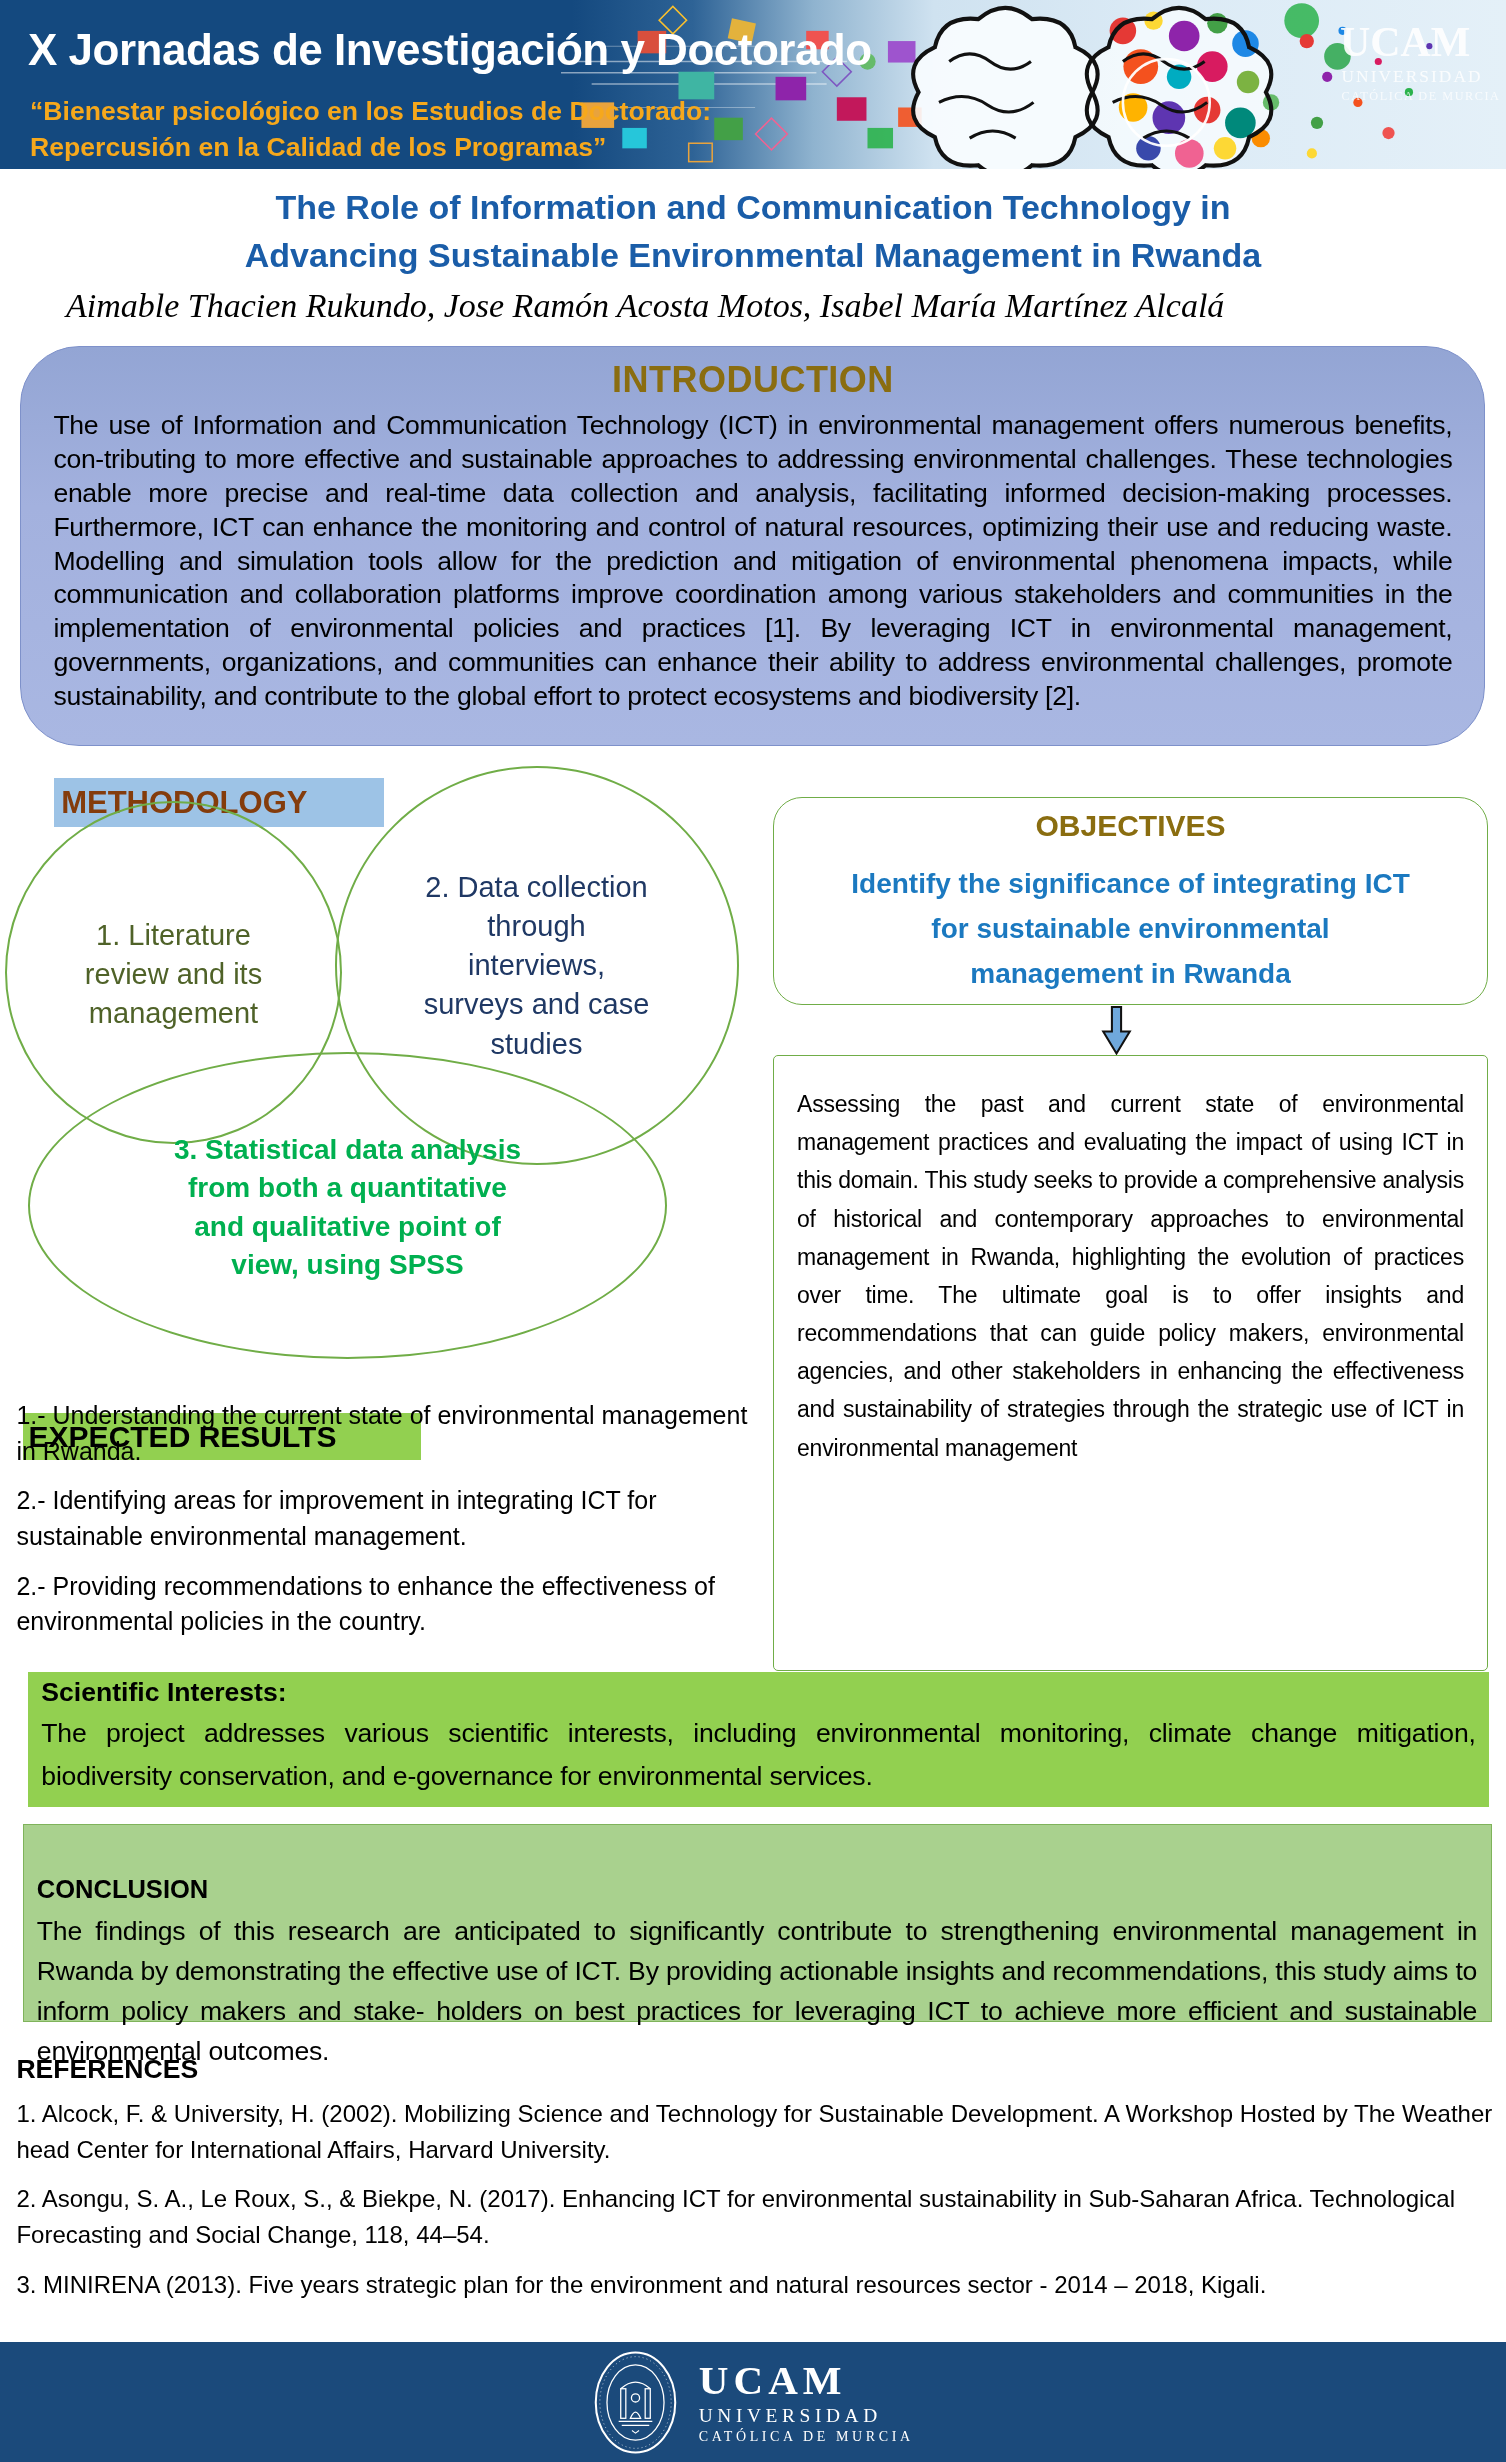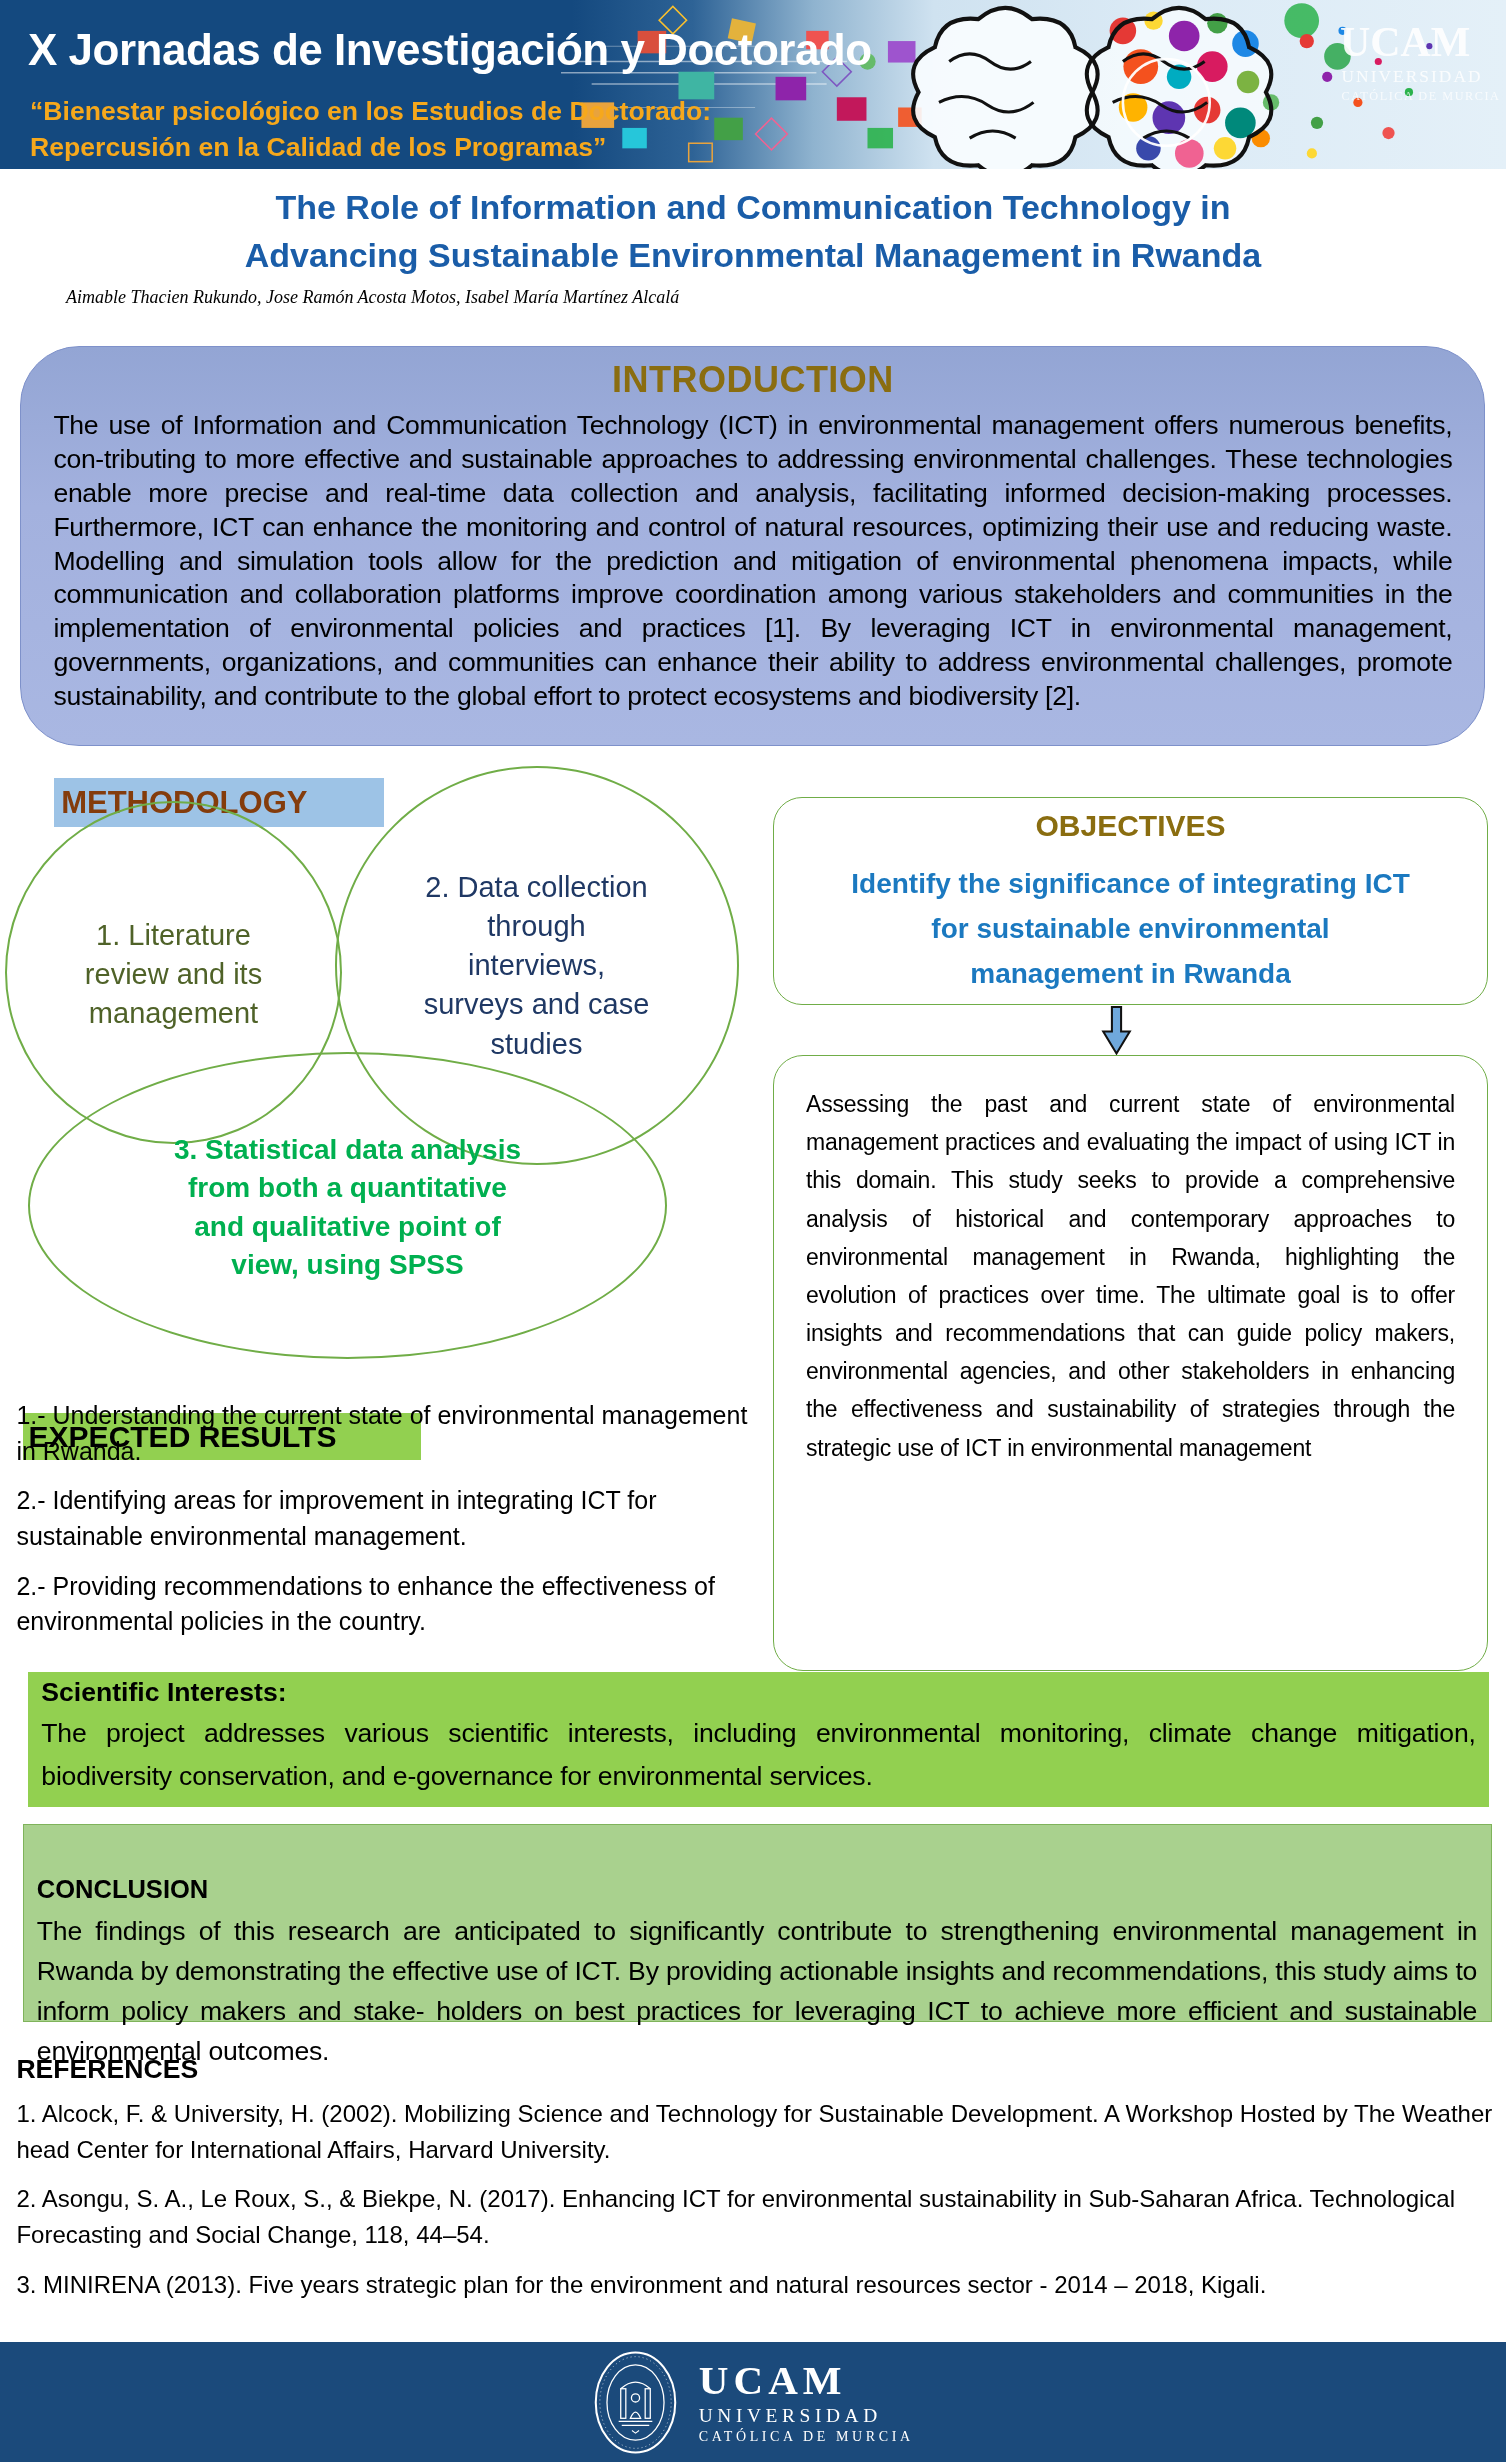--- a/index.html
+++ b/index.html
@@ -14,21 +14,21 @@
   .banner-sub{left:30px;width:766px;font-size:26.6px;font-weight:bold;color:var(--header_subtitle);}
   .banner-sub.l1{top:96px;}
   .banner-sub.l2{top:132px;}
   .banner-art{left:561px;top:0;width:945px;height:169px;}
 
   
   .poster-title{left:0;width:1506px;text-align:center;font-size:34px;font-weight:bold;color:var(--title_blue);}
   .pt1{top:188px;}
   .pt2{top:236px;}
   .authors{left:66px;top:287px;width:1380px;font-family:"Liberation Serif",serif;font-style:italic;
-           font-size:18px;color:#000;}
+           font-size:34px;color:#000;}
 
   
   .intro-box{left:20.4px;top:346px;width:1465px;height:400px;border:1.5px solid var(--intro_border);
     border-radius:59px;background:linear-gradient(180deg,#93a5d4 0%,#a3b1de 40%,#a9b7e2 100%);
     padding:12.3px 32px 10.2px 32px;}
   .intro-heading{text-align:center;font-size:36px;font-weight:bold;color:var(--gold);letter-spacing:0.5px;}
   .intro-body{margin-top:8.2px;font-size:26.6px;line-height:1.27;text-align:justify;letter-spacing:-0.3px;}
 
   
   .method-label{left:54px;top:778px;width:330px;height:49px;background:var(--method_label_bg);
@@ -43,21 +43,21 @@
   .s3{left:133px;top:1131px;width:429px;font-size:28px;line-height:1.37;font-weight:bold;color:var(--step3_green);}
 
   
   .objectives-box{left:773px;top:797px;width:715px;height:208px;border:1.5px solid var(--green_border);
     border-radius:29px;background:#ffffff;padding-top:11.2px;}
   .objectives-heading{text-align:center;font-size:30px;font-weight:bold;color:var(--gold);}
   .objectives-body{margin-top:19px;text-align:center;font-size:28px;font-weight:bold;
     color:var(--objective_blue);line-height:1.6;white-space:pre-line;}
   .down-arrow{left:1100px;top:1006px;width:33px;height:49px;}
   .detail-box{left:773px;top:1055px;width:715px;height:616px;border:1.5px solid var(--green_border);
-    border-radius:30px;background:#ffffff;padding:29px 32px;}
+    border-radius:5px;background:#ffffff;padding:29px 23px;}
   .detail-body{font-size:23px;line-height:1.66;text-align:justify;letter-spacing:-0.2px;}
 
   
   .expected-label{left:22.5px;top:1413px;width:398px;height:47px;background:var(--bright_green);
     display:flex;align-items:center;padding-left:6.1px;font-size:30px;font-weight:bold;color:#000;}
   .expected-list{left:16.4px;top:1398px;width:751px;}
   .expected-item{font-size:25px;line-height:1.42;margin-bottom:14.3px;}
 
   
   .sci-box{left:28px;top:1672px;width:1461px;height:135px;background:var(--bright_green);padding:5.1px 13.3px;}

